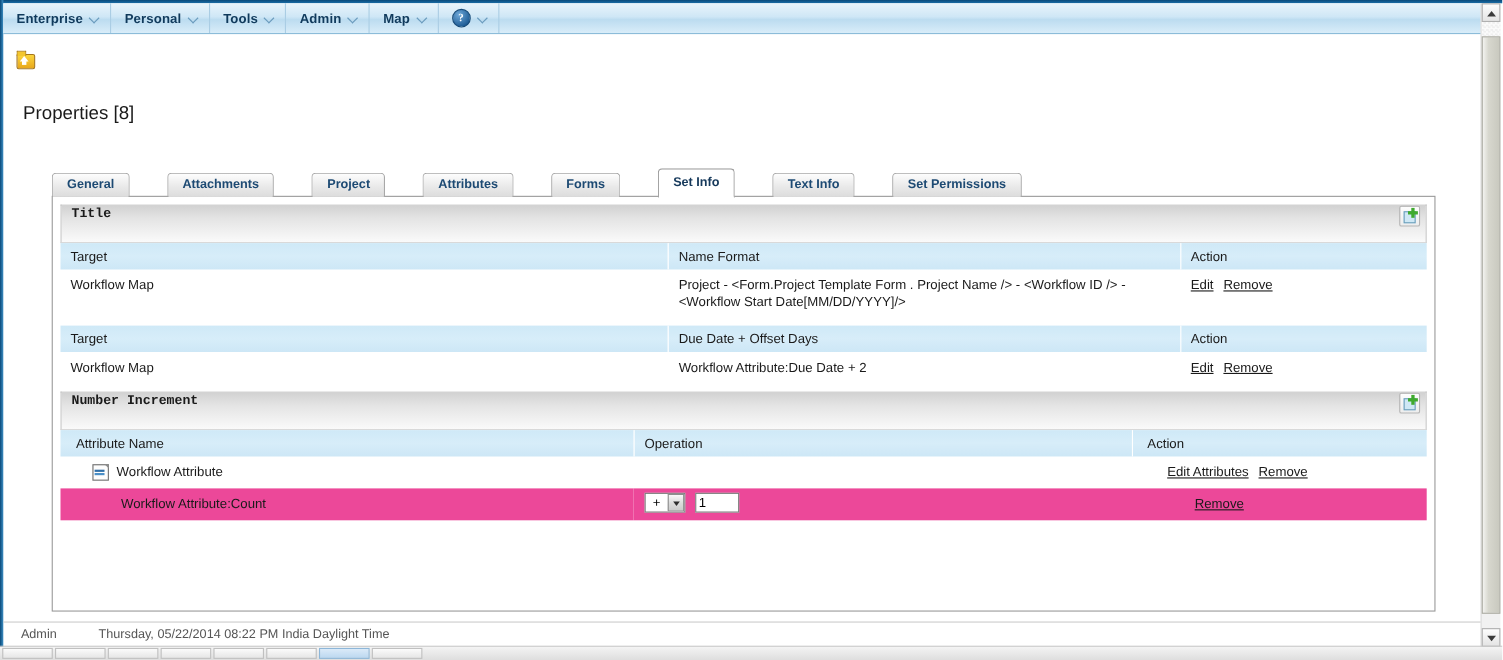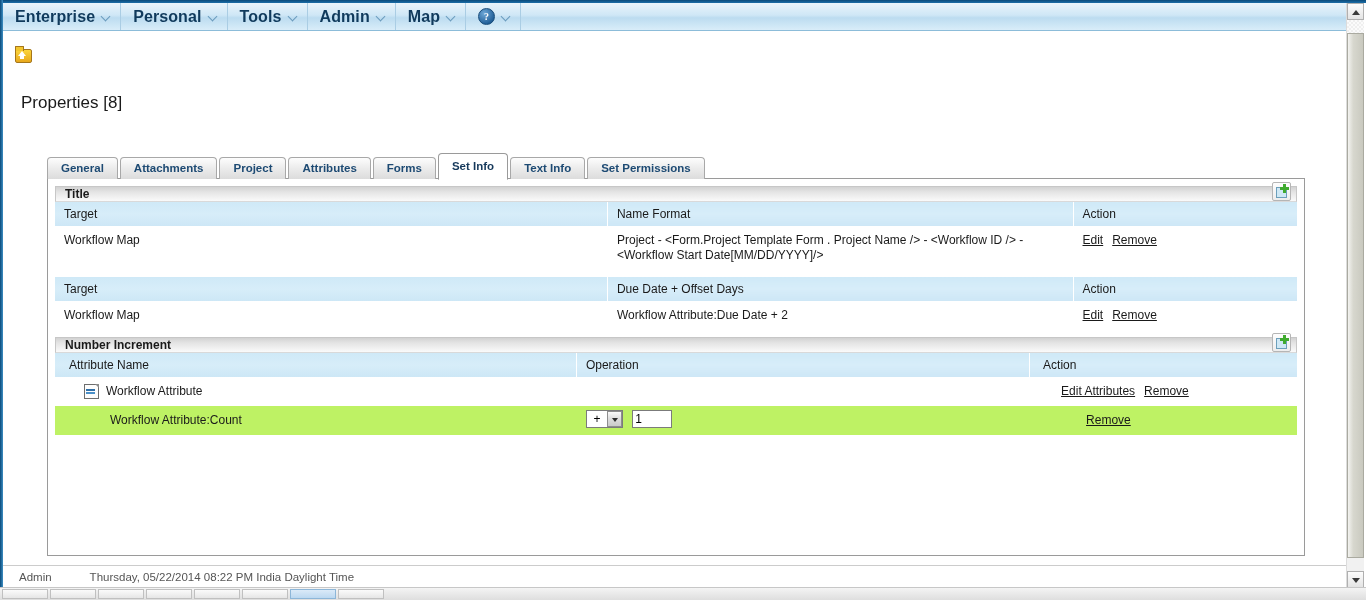--- a/index.html
+++ b/index.html
@@ -47,21 +47,21 @@
     display: flex;
     align-items: center;
     height: 100%;
     padding: 0 9px 0 12px;
     cursor: default;
     border-right: 1px solid #aacde4;
   }
   .menu-item:last-child { border-right: 1px solid #aacde4; }
   .menu-label {
     font-weight: bold;
-    font-size: 16px;
+    font-size: 12px;
     color: #103a5c;
     letter-spacing: .1px;
   }
   .menu-caret {
     margin-left: 7px;
     width: 9px; height: 9px;
     position: relative;
   }
   .menu-caret::after {
     content: "";
@@ -170,20 +170,21 @@
   }
 
   
   .tabs {
     position: absolute;
     top: 155px; left: 47px;
     display: flex;
     align-items: flex-end;
     height: 24px;
     z-index: 5;
+    gap: 32px;
   }
   .tab {
     height: 21px;
     line-height: 21px;
     padding: 0 13px;
     margin-right: 2px;
     font-size: 11.5px;
     font-weight: bold;
     color: #1d4a73;
     background: linear-gradient(to bottom, #fdfdfd 0%, #ebebeb 50%, #dcdcdc 100%);
@@ -214,29 +215,30 @@
     background: #ffffff;
     border: 1px solid #9a9a9a;
     box-sizing: border-box;
     overflow: hidden;
   }
 
   .section {
     margin: 7px 7px 0 7px;
   }
   .section-header {
-    height: 16px;
-    display: flex;
-    align-items: flex-end;
+    height: 35px;
+    display: flex;
+    align-items: flex-start;
     justify-content: space-between;
     background: linear-gradient(to bottom, #d2d2d2 0%, #e4e4e4 35%, #fafafa 100%);
     border: 1px solid #c7c7c7;
     border-bottom: 1px solid #d9d9d9;
     padding: 0 5px 0 9px;
     box-sizing: border-box;
+    font-family: Liberation Mono, monospace;
   }
   .section-title {
     font-weight: bold;
     font-size: 12px;
     color: #1a1a1a;
   }
   .add-btn {
     width: 19px; height: 19px;
     background: linear-gradient(to bottom, #fdfdfd, #ededed);
     border: 1px solid #b5b5b5;
@@ -285,21 +287,21 @@
   }
   table.grid th:last-child { border-right: none; }
   table.grid td {
     padding: 7px 0 7px 9px;
     font-size: 12px;
     color: #1a1a1a;
     vertical-align: top;
     border-right: 1px solid transparent;
     line-height: 15px;
   }
-  tr.row-alt td { background: #bef264; }
+  tr.row-alt td { background: #ec4899; }
 
   .act a {
     color: #1a1a1a;
     text-decoration: underline;
     margin-right: 9px;
     cursor: pointer;
     font-size: 12px;
   }
   .act a:last-child { margin-right: 0; }
 

